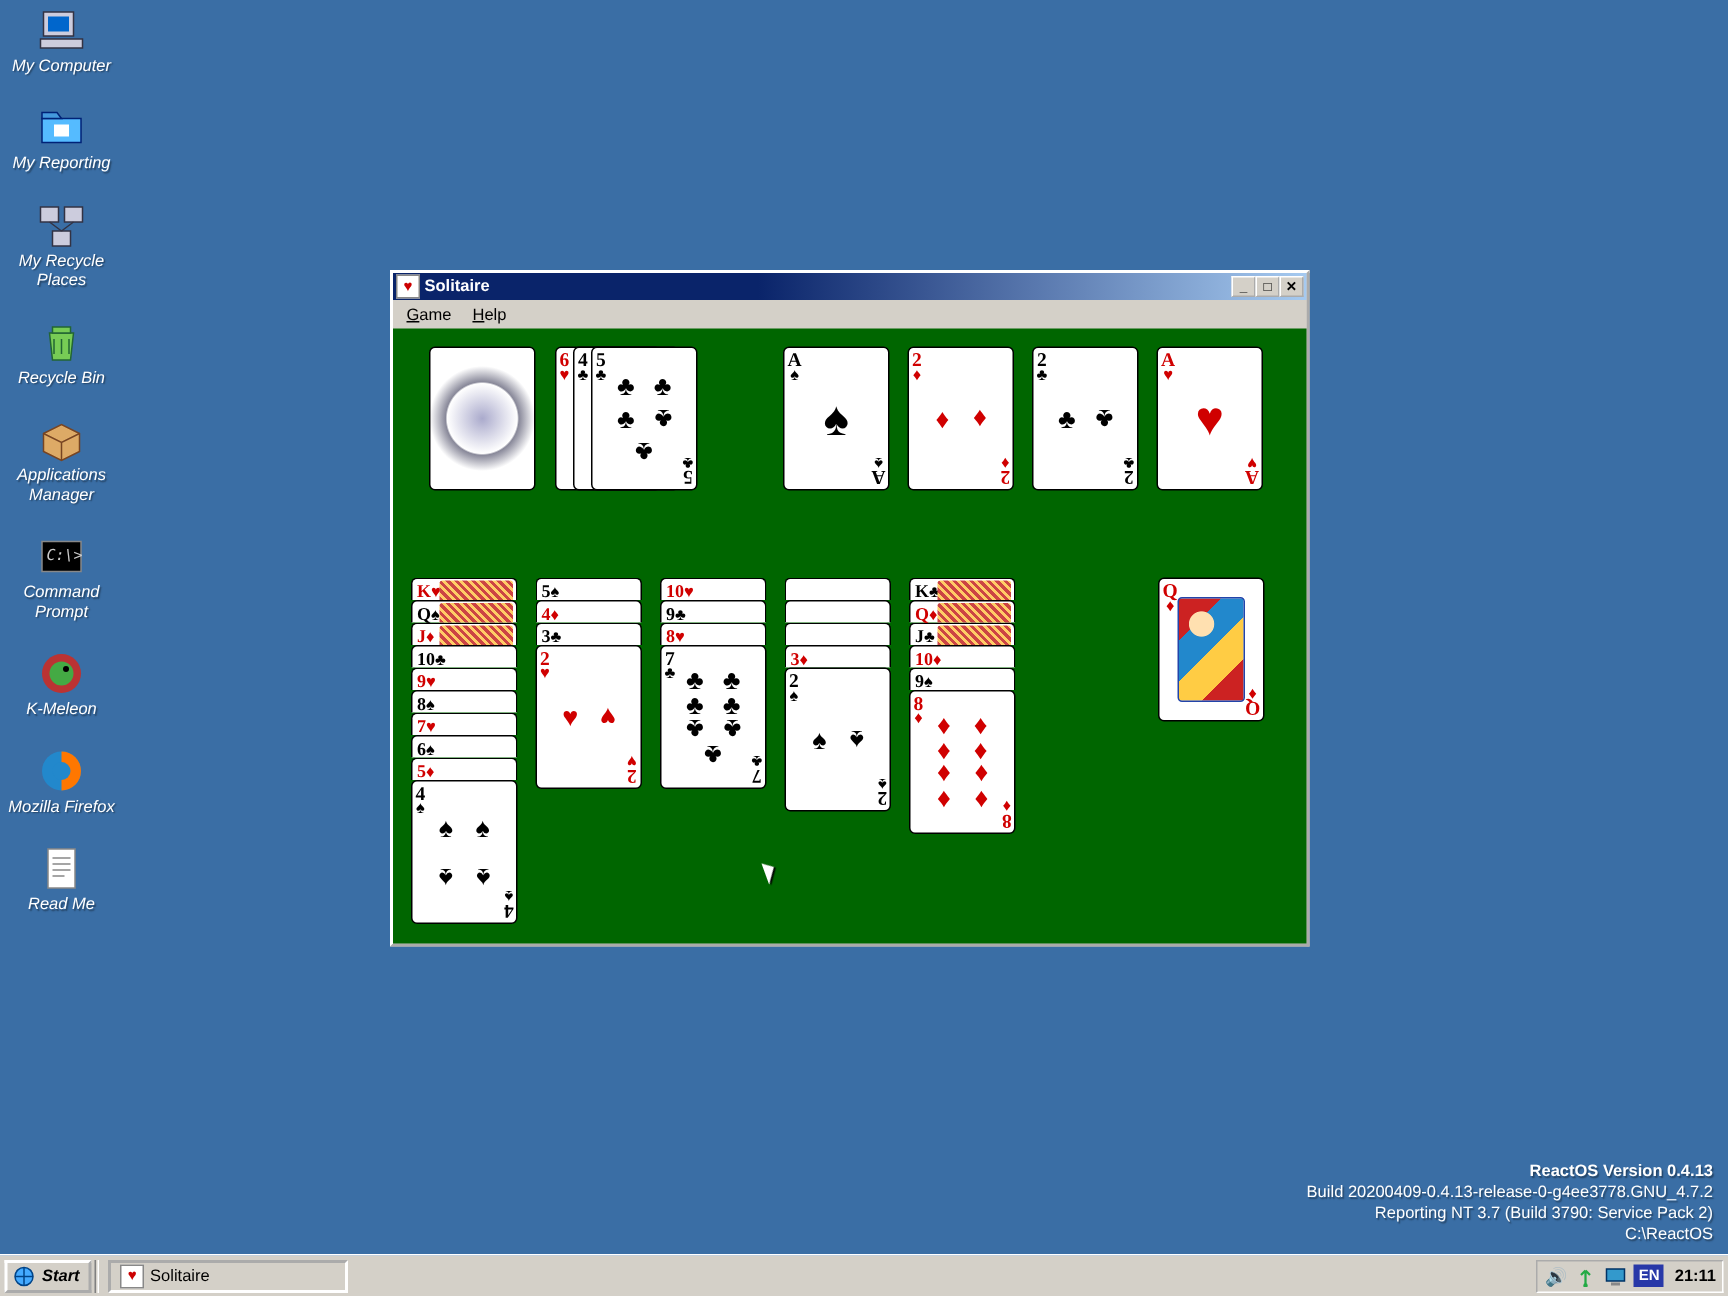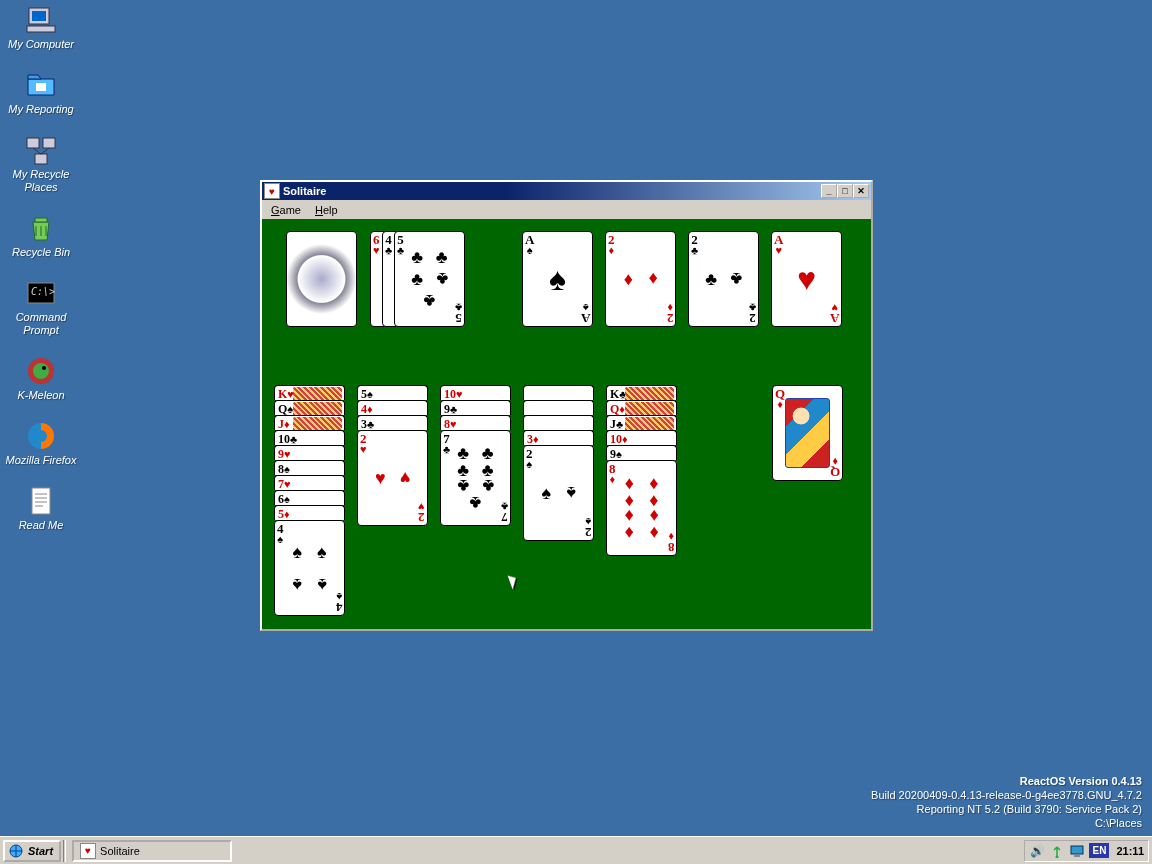--- a/index.html
+++ b/index.html
@@ -206,20 +206,29 @@
           <path d="M8 10 L24 10 L22 28 L10 28 Z" fill="#7c5" stroke="#263"></path>
           <path d="M11 14 L11 24 M16 14 L16 24 M21 14 L21 24" stroke="#263"></path>
           <rect x="10" y="6" width="12" height="4" fill="#7c5" stroke="#263"></rect>
         </svg>
       </div>
       <div class="dicon-label">Recycle Bin</div>
     </div>
     <div class="dicon">
       <div class="dicon-img">
         <svg width="32" height="32">
+          <path d="M4 12 L16 6 L28 12 L28 24 L16 30 L4 24 Z" fill="#da6" stroke="#742"></path>
+          <path d="M4 12 L16 18 L28 12 M16 18 L16 30" stroke="#742" fill="none"></path>
+        </svg>
+      </div>
+      <div class="dicon-label">Applications Manager</div>
+    </div>
+    <div class="dicon">
+      <div class="dicon-img">
+        <svg width="32" height="32">
           <rect x="3" y="6" width="26" height="20" fill="#000" stroke="#888"></rect>
           <text x="6" y="18" fill="#ccc" font-size="10" font-family="monospace">C:\&gt;</text>
         </svg>
       </div>
       <div class="dicon-label">Command Prompt</div>
     </div>
     <div class="dicon">
       <div class="dicon-img">
         <svg width="32" height="32">
           <circle cx="16" cy="16" r="13" fill="#b33"></circle>
@@ -246,22 +255,22 @@
           <path d="M10 9 L22 9 M10 13 L22 13 M10 17 L22 17 M10 21 L18 21" stroke="#888"></path>
         </svg>
       </div>
       <div class="dicon-label">Read Me</div>
     </div>
   </div>
 
 <div class="watermark">
   <div class="line1">ReactOS Version 0.4.13</div>
   <div>Build 20200409-0.4.13-release-0-g4ee3778.GNU_4.7.2</div>
-  <div>Reporting NT 5.2 (Build 3790: Service Pack 2)</div>
-  <div>C:\Places</div>
+  <div>Reporting NT 3.7 (Build 3790: Service Pack 2)</div>
+  <div>C:\ReactOS</div>
 </div>
 
 <div class="window">
   <div class="titlebar">
     <span class="app-icon">♥</span>
     <span>Solitaire</span>
     <div class="title-btns">
       <div class="title-btn">_</div>
       <div class="title-btn">□</div>
       <div class="title-btn">✕</div>

